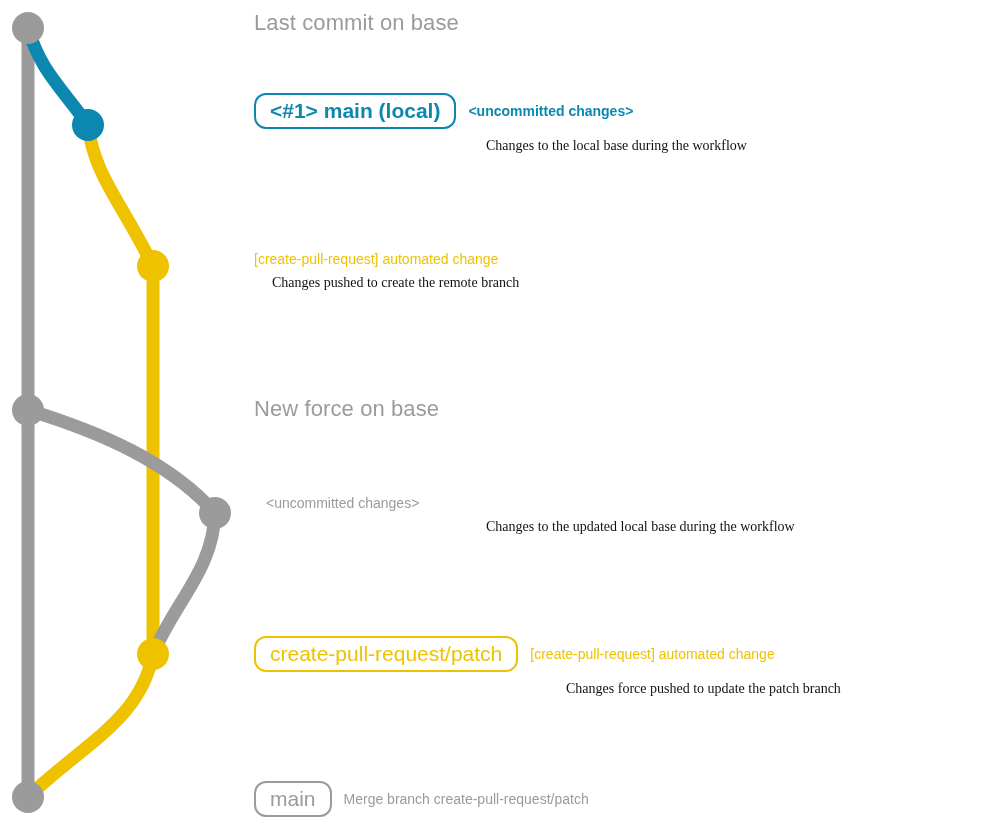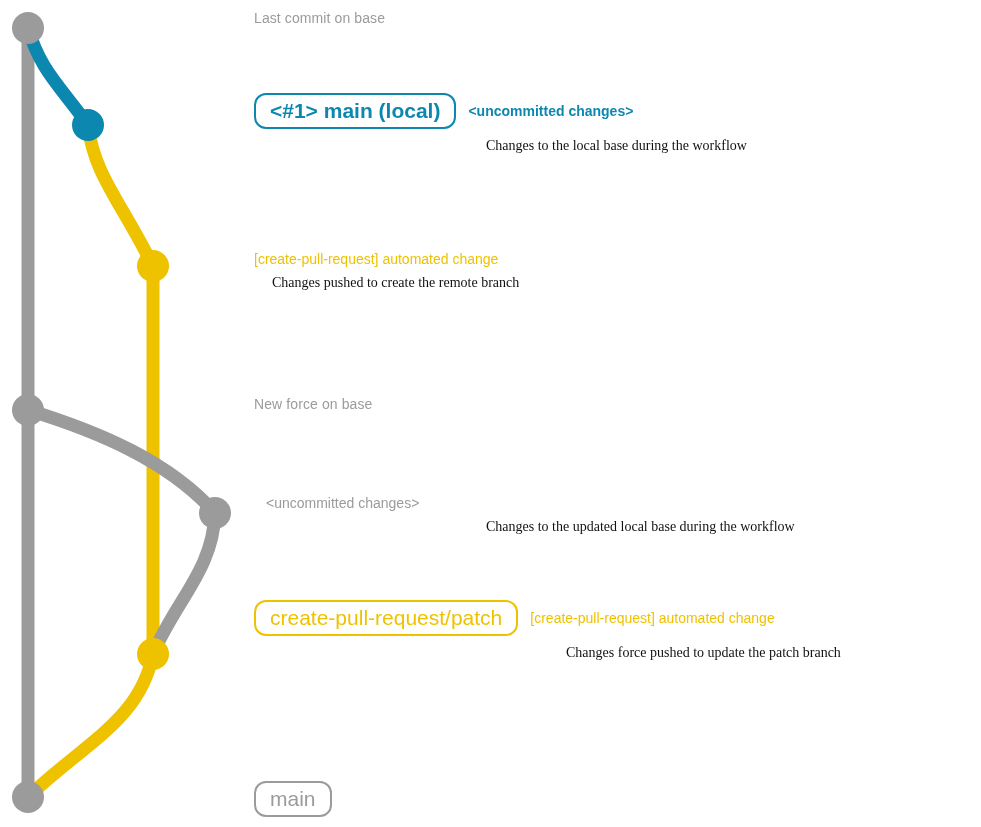--- a/index.html
+++ b/index.html
@@ -41,21 +41,21 @@
     width: 981px;
     height: 827px;
   }
   .row {
     position: absolute;
     left: 254px;
   }
 
   
   .heading {
-    font-size: 14px;
+    font-size: 22px;
     letter-spacing: 0.1px;
     color: #9b9b9b;
     white-space: nowrap;
   }
 
   .titleline {
     display: flex;
     align-items: center;
     white-space: nowrap;
   }
@@ -143,25 +143,26 @@
       <div class="titleline">
         <span class="heading c-gray" style="margin-left: 0px;">New force on base</span>
       </div>
     </div>
     <div class="row" style="top: 496px;">
       <div class="titleline">
         <span class="subject c-gray">&lt;uncommitted changes&gt;</span>
       </div>
       <div class="note" style="margin-left: 232px;">Changes to the updated local base during the workflow</div>
     </div>
-    <div class="row" style="top: 600px;">
+    <div class="row" style="top: 636px;">
       <div class="titleline">
         <span class="pill c-yellow">create-pull-request/patch</span>
         <span class="subject c-yellow">[create-pull-request] automated change</span>
       </div>
       <div class="note" style="margin-left: 312px;">Changes force pushed to update the patch branch</div>
     </div>
     <div class="row" style="top: 781px;">
       <div class="titleline">
         <span class="pill c-gray">main</span>
+        <span class="subject c-gray">Merge branch create-pull-request/patch</span>
       </div>
     </div>
   </div>
 
 </body></html>

